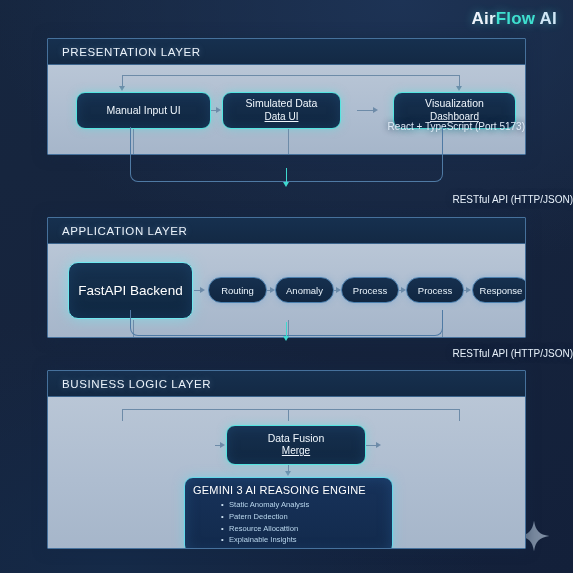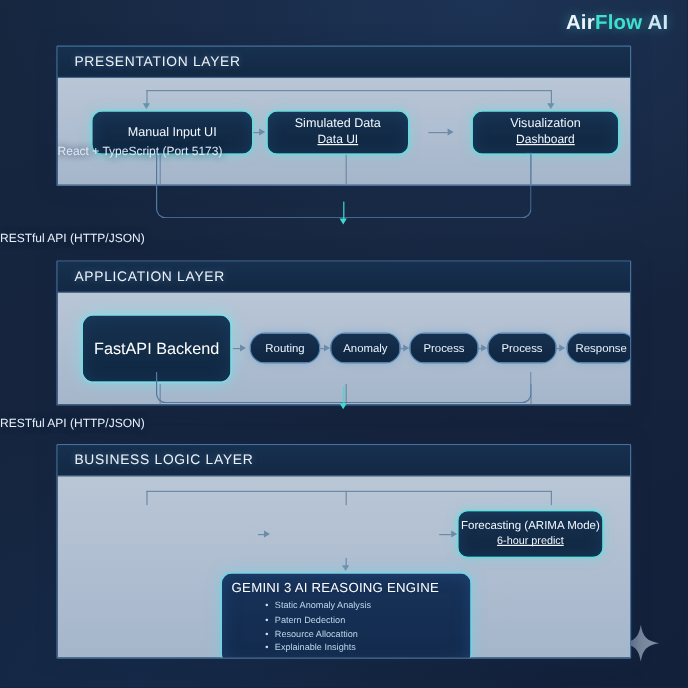--- a/index.html
+++ b/index.html
@@ -211,21 +211,21 @@
     border-left: 3.6px solid transparent;
     border-right: 3.6px solid transparent;
     border-top: 5.5px solid #6d8ba8;
   }
   .arrow-d.cy { border-top-color: #3fd9cf; }
 
   
   .link-label {
     position: absolute;
     width: 100%;
-    text-align: left;
+    text-align: right;
     color: #e8f1fa;
     font-size: 10px;
     text-shadow: 0 0 6px rgba(20,40,70,.9);
   }
   #label-react { left: 0; top: 56px; color: #dfeaf6; }
   #label-rest-1 { left: 0; top: 194px; }
   #label-rest-2 { left: 0; top: 348px; }
 
   .outer-box {
     position: absolute;
@@ -347,23 +347,23 @@
     <div class="layer-head">
       <span class="layer-title">BUSINESS LOGIC LAYER</span>
     </div>
     <div class="layer-body">
 
       <div class="hline" style="left:74px; top:12px; width:338px;"></div>
       <div class="vline" style="left:74px; top:12px; height:12px;"></div>
       <div class="vline" style="left:411px; top:12px; height:12px;"></div>
       <div class="vline" style="left:240px; top:12px; height:12px;"></div>
 
-      <div class="node b-node" id="node-forecasting">
-        <span class="l1">Forecasting (ARIMA Mode)</span>
-        <span class="l2">6-hour predict</span>
+      <div class="node b-node" id="node-fusion">
+        <span class="l1">Data Fusion</span>
+        <span class="l2">Merge</span>
       </div>
 
       <div class="hline" style="left:167px; top:48px; width:6px;"></div>
       <div class="arrow-r" style="left:172px; top:44.8px;"></div>
       <div class="hline" style="left:318px; top:48px; width:10px;"></div>
       <div class="arrow-r" style="left:328px; top:44.8px;"></div>
 
       <div class="vline" style="left:240px; top:68px; height:8px;"></div>
       <div class="arrow-d" style="left:236.5px; top:74px;"></div>
 

